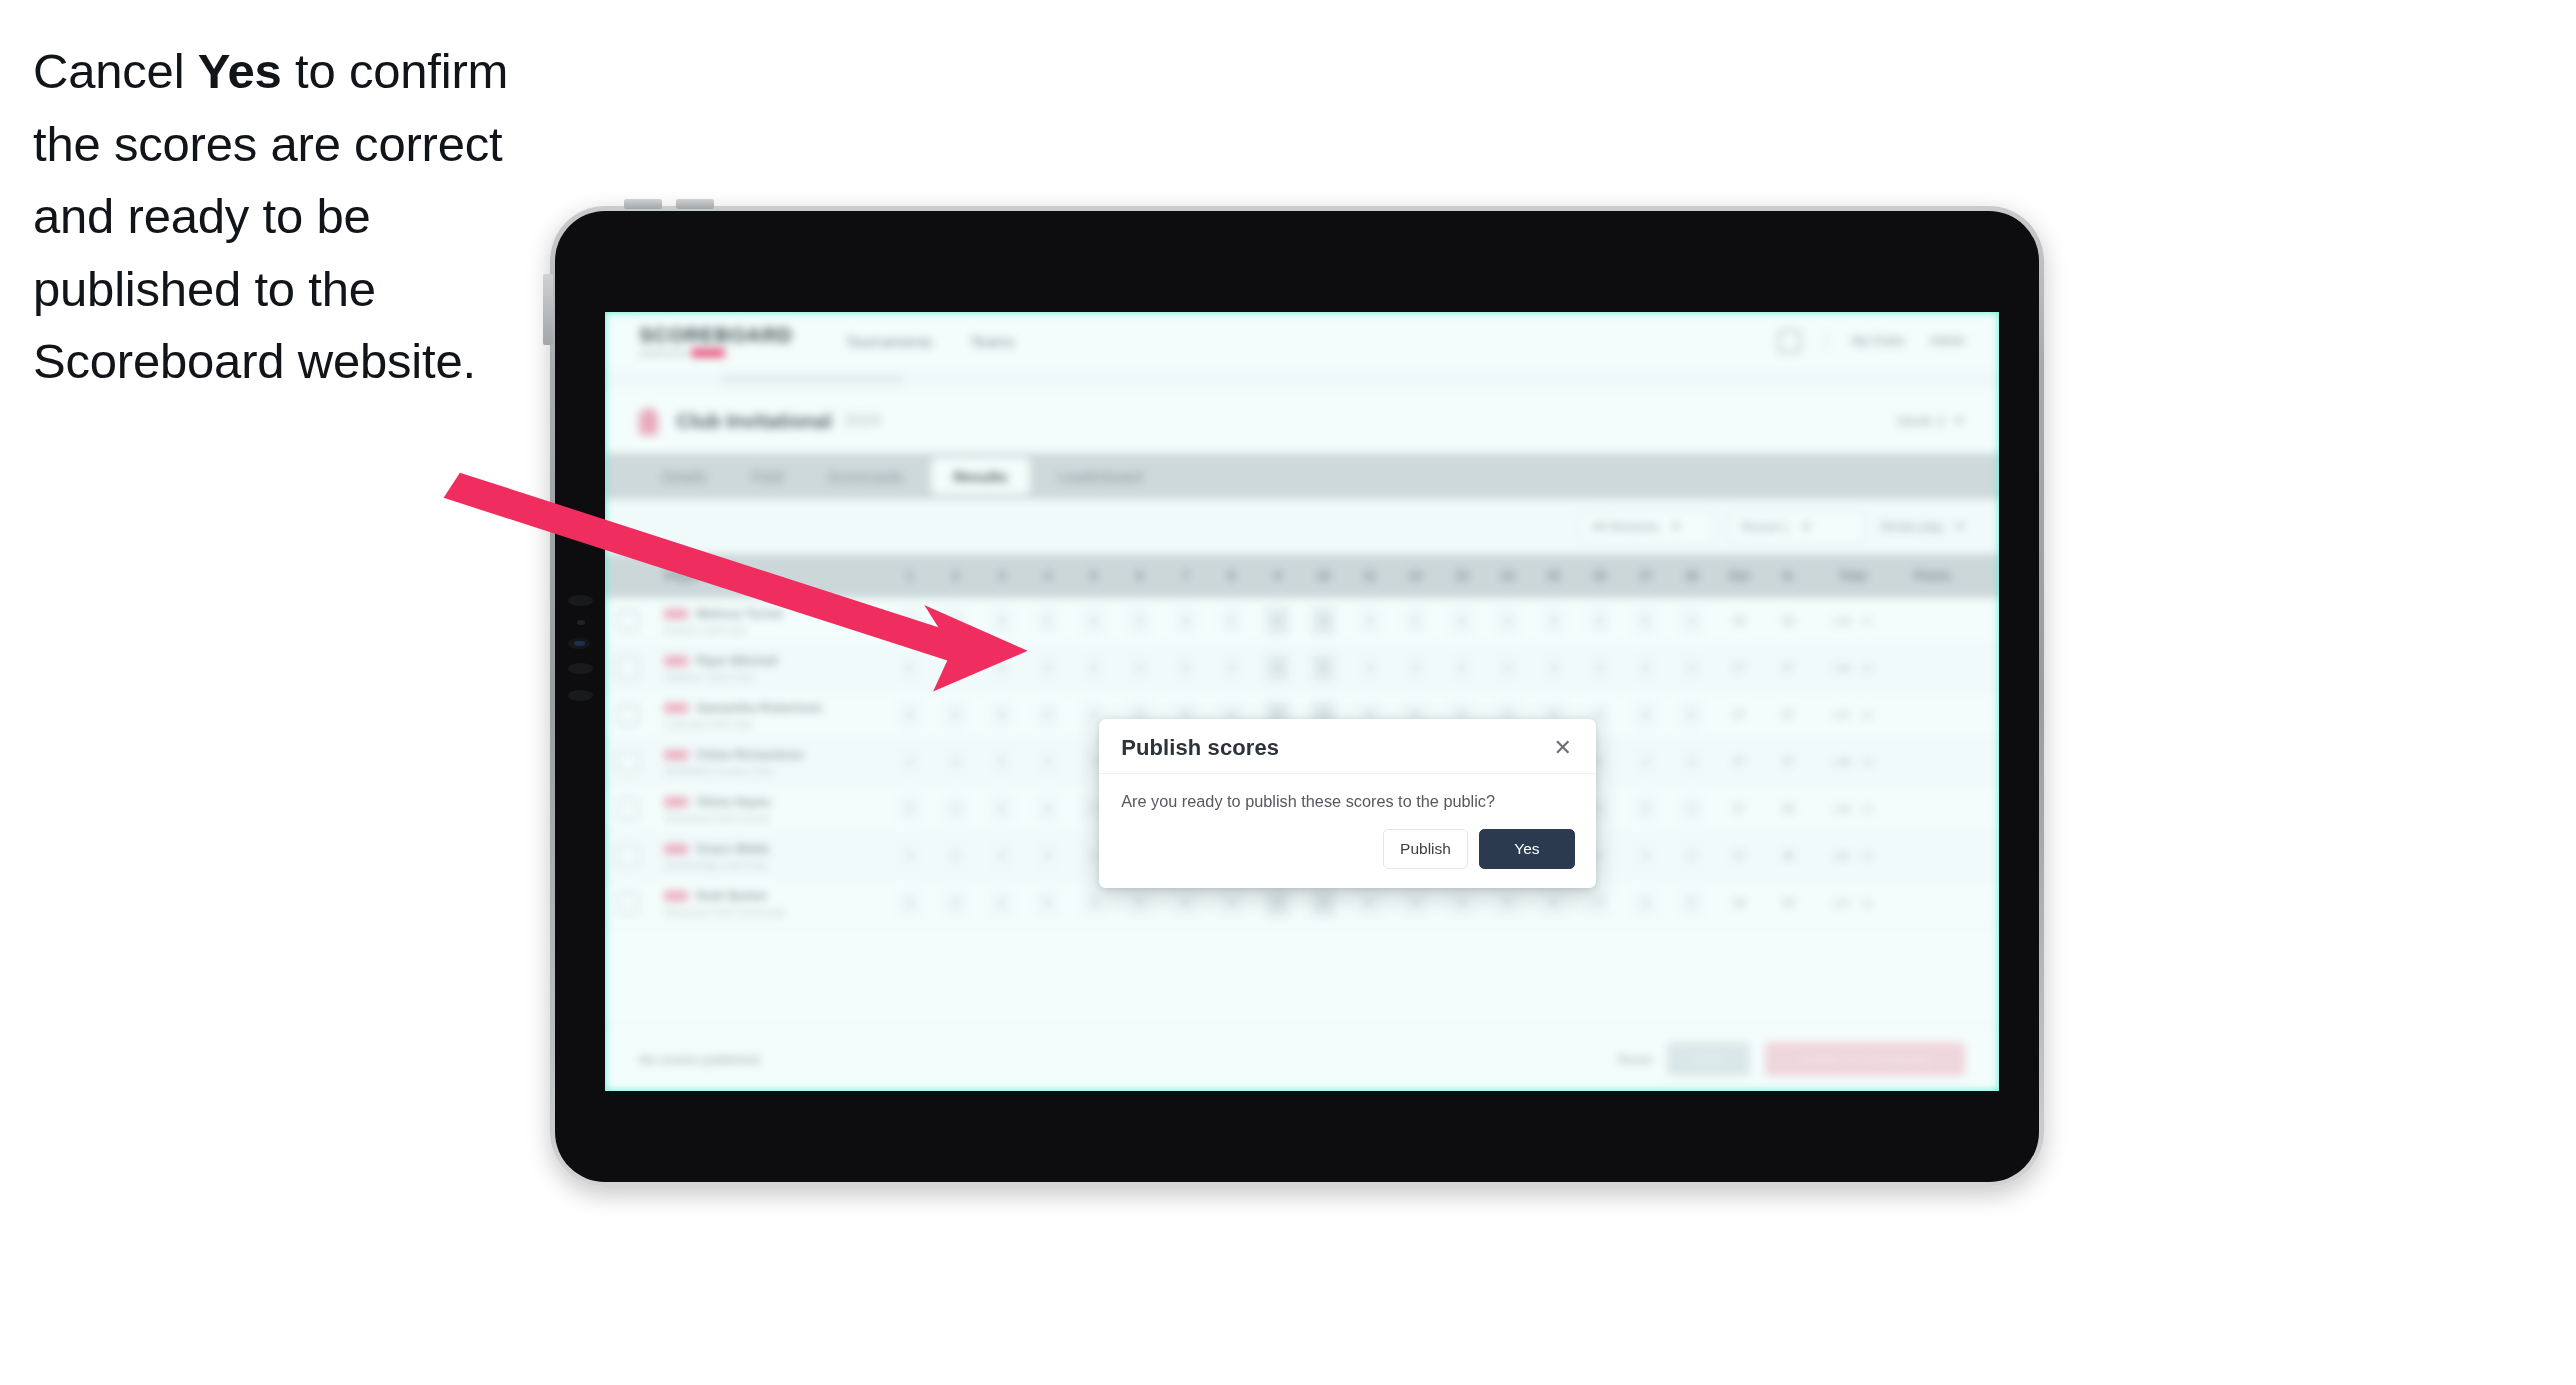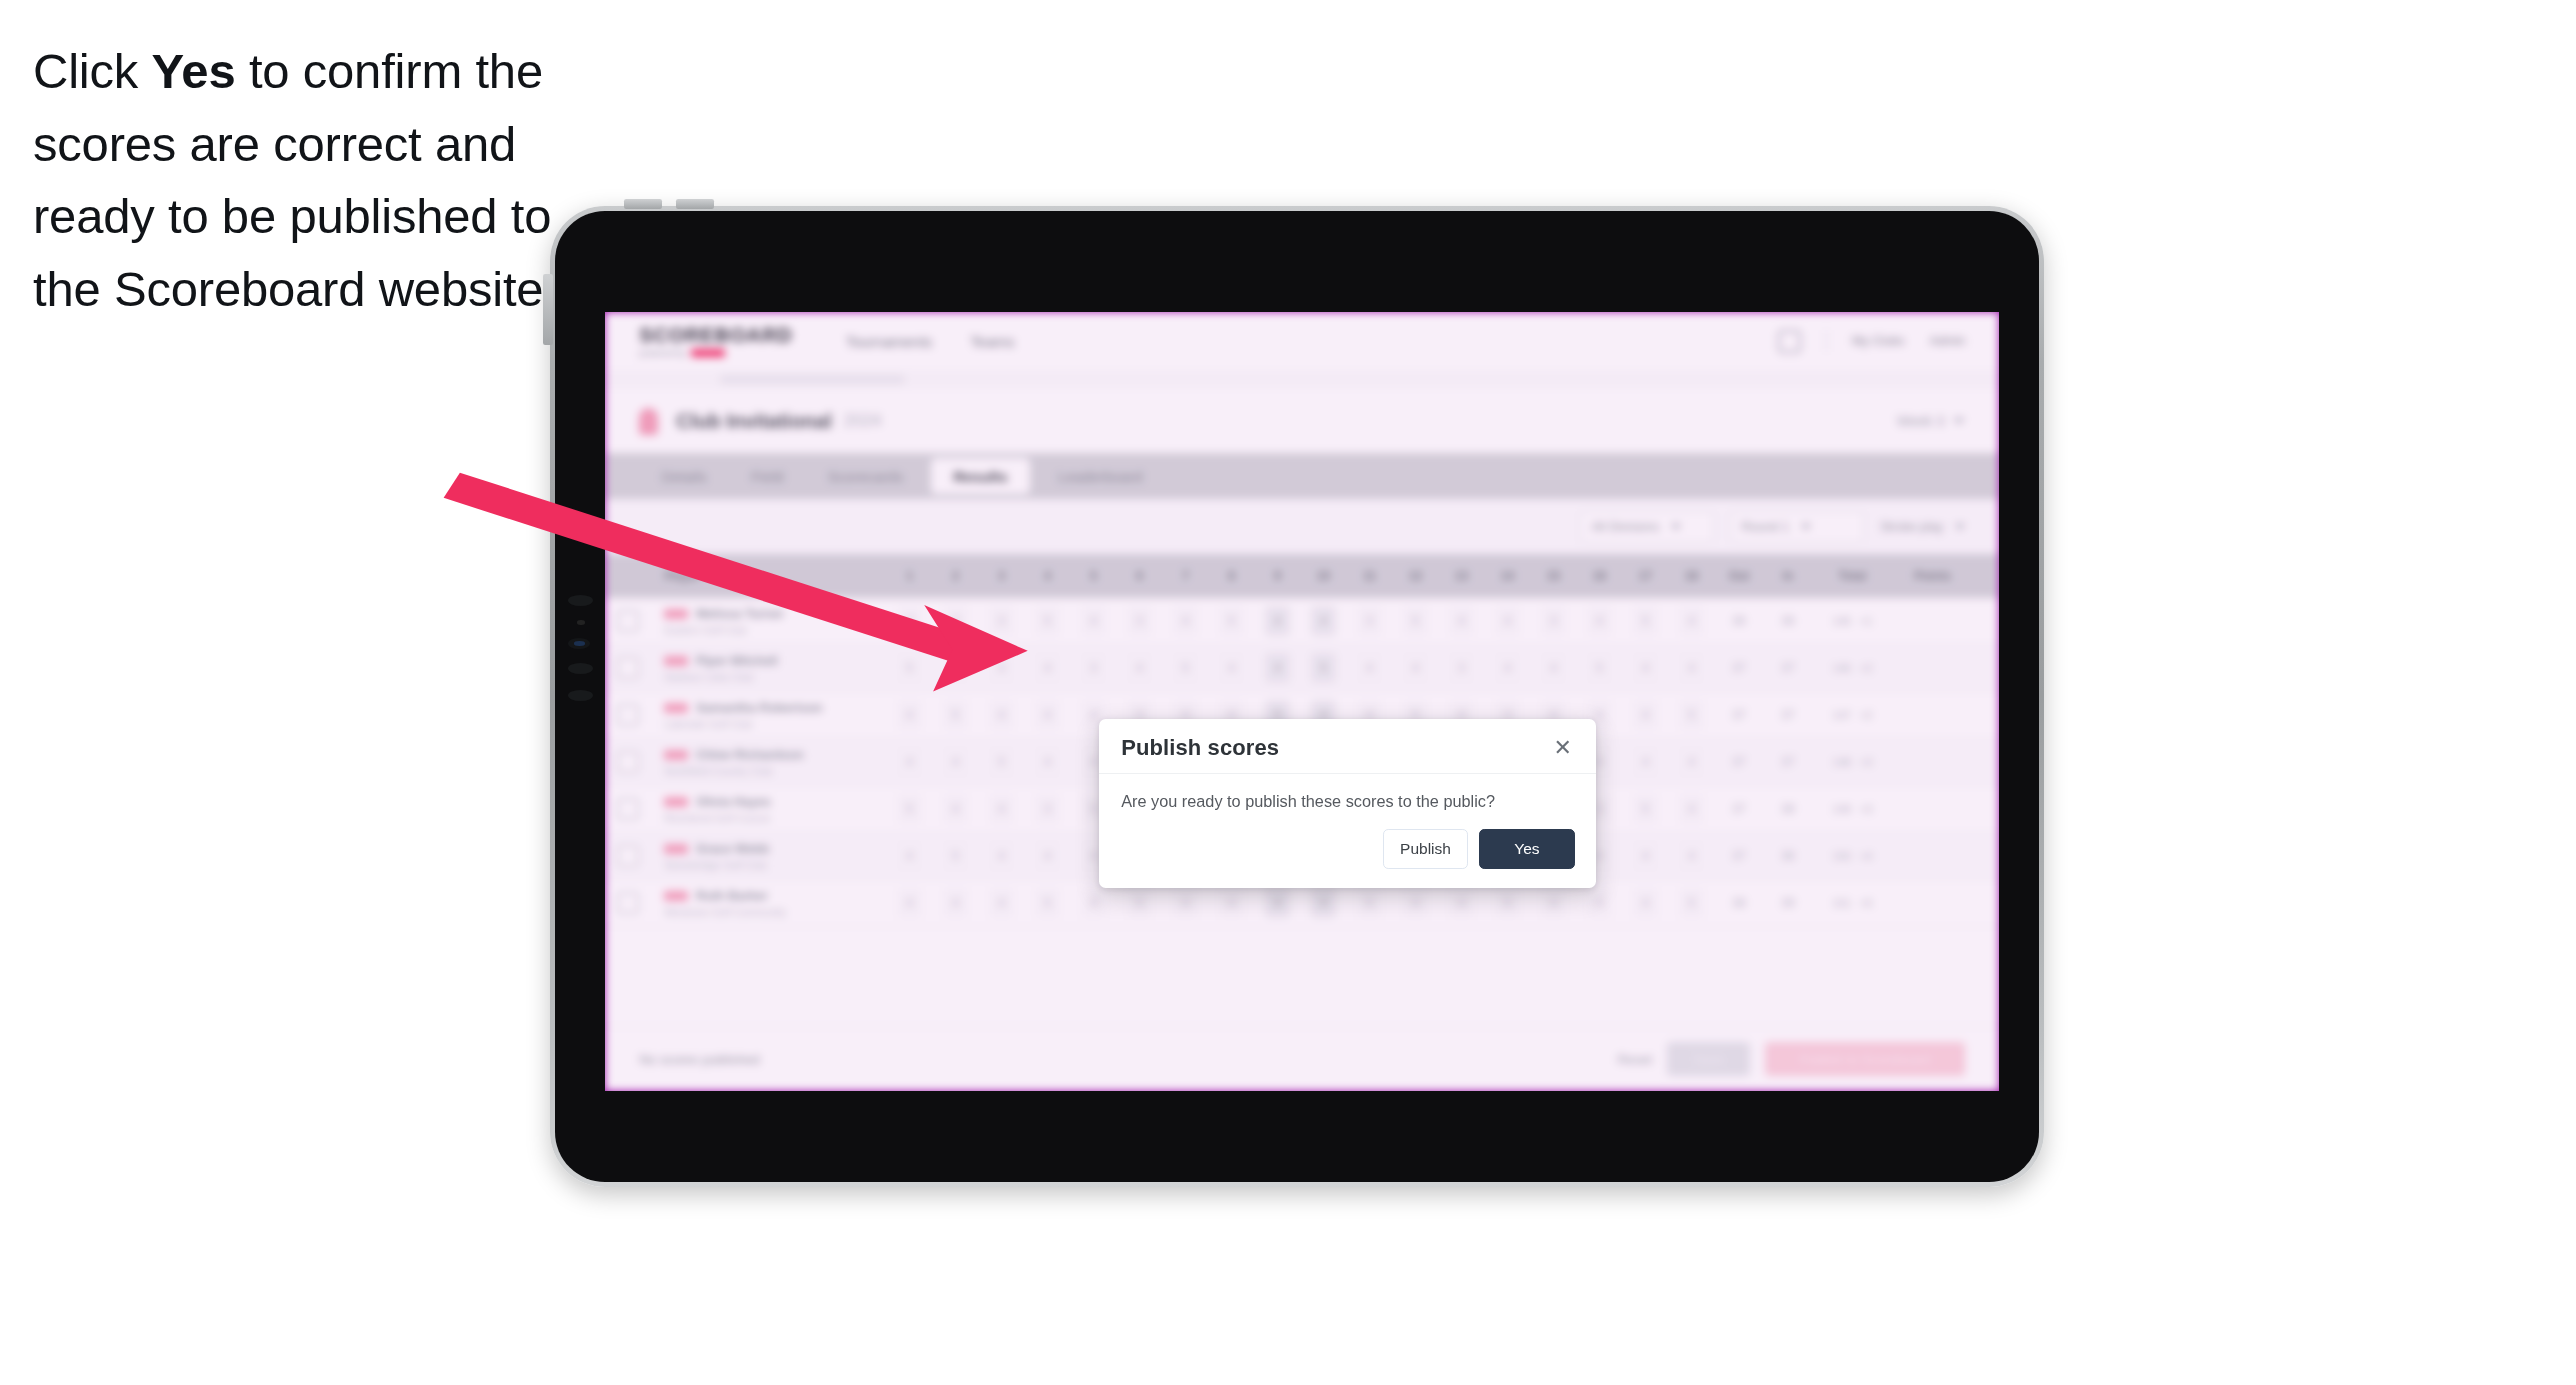--- a/index.html
+++ b/index.html
@@ -52,21 +52,21 @@
     left: 5.2px; top: 5.2px; right: 5.2px; bottom: 5.2px;
     border-radius: 50px;
     background: #0d0d0f;
   }
   .dev-screen {
     position: absolute;
     left: 50px;
     top: 101px;
     width: 1394px;
     height: 779px;
-    background: #a21caf;
+    background: #5eead4;
     overflow: hidden;
   }
   .dev-btn {
     position: absolute;
     background: linear-gradient(180deg,#cfd1d3,#a3a6a8);
     border-radius: 2.2px;
   }
   .dev-btn.top1 { left: 74px; top: -6.7px; width: 38px; height: 9.6px; }
   .dev-btn.top2 { left: 126px; top: -6.7px; width: 38px; height: 9.6px; }
   .dev-btn.side { left: -6.7px; top: 68px; width: 9.6px; height: 71px; border-radius: 2.2px; }
@@ -301,21 +301,21 @@
     width: 2576px; height: 1386px;
     pointer-events: none;
   }
 </style>
 </head>
 <body>
 
 <div id="stage">
 
   <div id="caption">
-    <span>Click </span><b>Yes</b><span> to confirm the scores are correct and ready to be published to the Scoreboard website.</span>
+    <span>Cancel </span><b>Yes</b><span> to confirm the scores are correct and ready to be published to the Scoreboard website.</span>
   </div>
 
   <div id="device">
     <div class="dev-outer"></div>
     <div class="dev-btn top1"></div>
     <div class="dev-btn top2"></div>
     <div class="dev-btn side"></div>
     <div class="dev-body">
       <div class="dev-sensors">
         <div class="sensor s1"></div>

